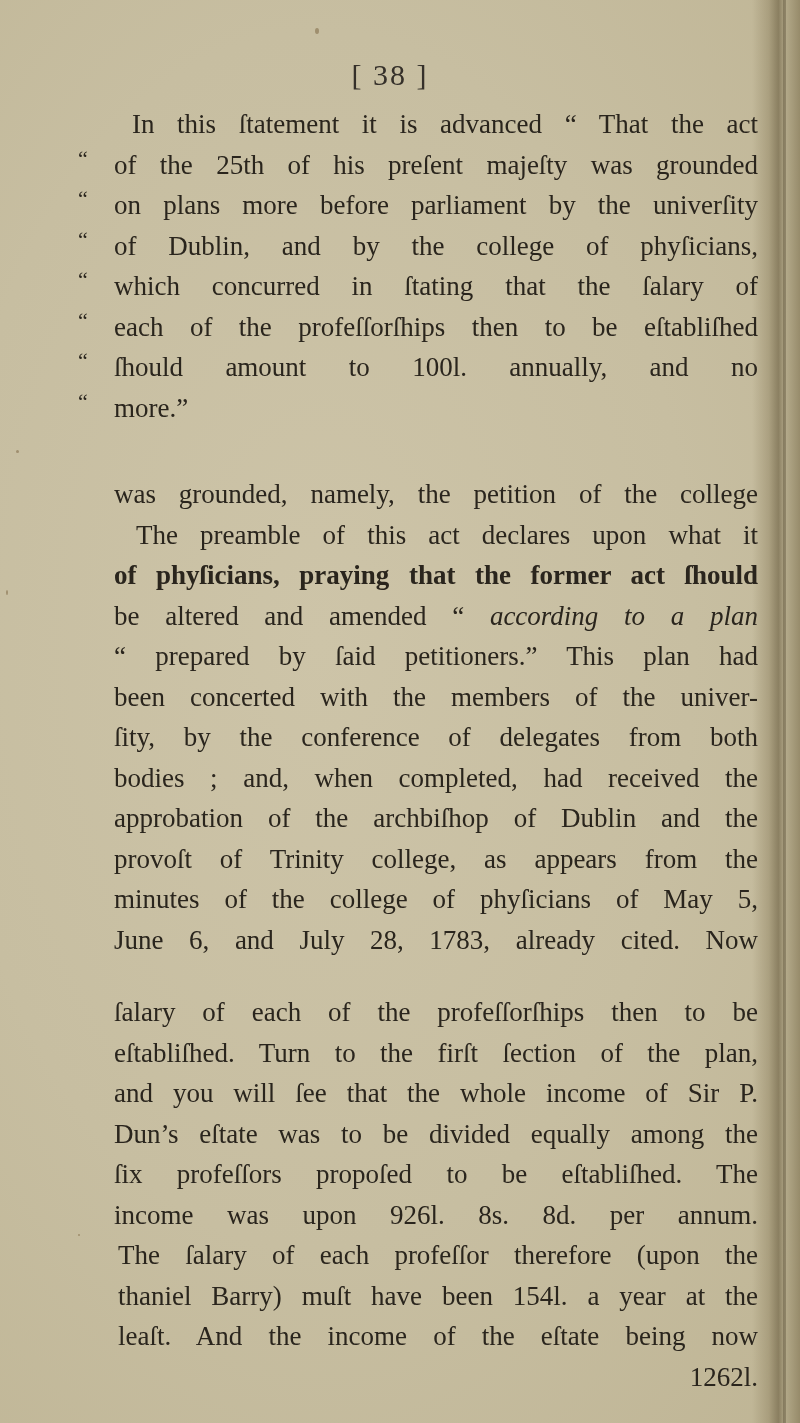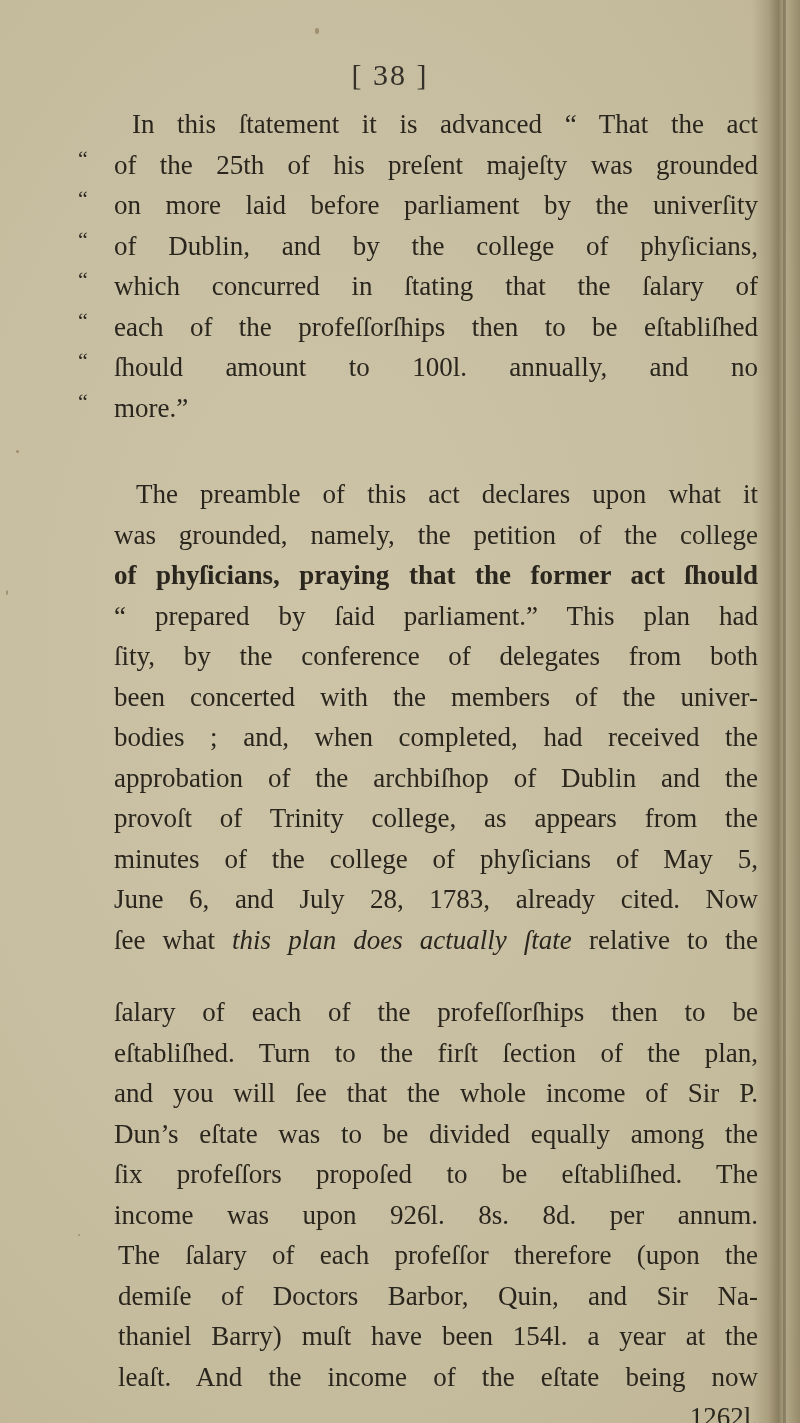--- a/index.html
+++ b/index.html
@@ -121,21 +121,21 @@
     <div>
       <div class="line indent-first" style="padding-left:54px;">
         <span>In this ſtatement it is advanced “ That the act</span>
       </div>
       <div class="line quoted">
         <span class="qmark">“</span>
         <span>of the 25th of his preſent majeſty was grounded</span>
       </div>
       <div class="line quoted">
         <span class="qmark">“</span>
-        <span>on more laid before parliament by the univerſity</span>
+        <span>on plans more before parliament by the univerſity</span>
       </div>
       <div class="line quoted">
         <span class="qmark">“</span>
         <span>of Dublin, and by the college of phyſicians,</span>
       </div>
       <div class="line quoted">
         <span class="qmark">“</span>
         <span>which concurred in ſtating that the ſalary of</span>
       </div>
       <div class="line quoted">
@@ -146,55 +146,55 @@
         <span class="qmark">“</span>
         <span>ſhould amount to 100l. annually, and no</span>
       </div>
       <div class="line quoted last">
         <span class="qmark">“</span>
         <span>more.”</span>
       </div>
     </div>
 
     <div class="body-lines" style="margin-top:46px;">
+      <div class="line" style="padding-left:36px;">
+        <span>was grounded, namely, the petition of the college</span>
+      </div>
       <div class="line" style="padding-left:58px;">
         <span>The preamble of this act declares upon what it</span>
       </div>
-      <div class="line" style="padding-left:36px;">
-        <span>was grounded, namely, the petition of the college</span>
-      </div>
       <div class="line" style="padding-left:36px;font-weight:bold;">
         <span>of phyſicians, praying that the former act ſhould</span>
       </div>
       <div class="line" style="padding-left:36px;">
-        <span>“ prepared by ſaid parliament.”  This plan had</span>
+        <span>be altered and amended “ </span><span class="it">according to a plan</span>
+      </div>
+      <div class="line" style="padding-left:36px;">
+        <span>“ prepared by ſaid petitioners.”  This plan had</span>
+      </div>
+      <div class="line" style="padding-left:36px;">
+        <span>been concerted with the members of the univer-</span>
       </div>
       <div class="line" style="padding-left:36px;">
         <span>ſity, by the conference of delegates from both</span>
       </div>
       <div class="line" style="padding-left:36px;">
-        <span>been concerted with the members of the univer-</span>
-      </div>
-      <div class="line" style="padding-left:36px;">
         <span>bodies ; and, when completed, had received the</span>
       </div>
       <div class="line" style="padding-left:36px;">
         <span>approbation of the archbiſhop of Dublin and the</span>
       </div>
       <div class="line" style="padding-left:36px;">
         <span>provoſt of Trinity college, as appears from the</span>
       </div>
       <div class="line" style="padding-left:36px;">
         <span>minutes of the college of phyſicians of May 5,</span>
       </div>
       <div class="line" style="padding-left:36px;">
         <span>June 6, and July 28, 1783, already cited.  Now</span>
-      </div>
-      <div class="line" style="padding-left:36px;">
-        <span>ſee what </span><span class="it">this plan does actually ſtate</span><span> relative to the</span>
       </div>
       <div class="line" style="padding-left:36px;margin-top:32px;">
         <span>ſalary of each of the profeſſorſhips then to be</span>
       </div>
       <div class="line" style="padding-left:36px;">
         <span>eſtabliſhed.  Turn to the firſt ſection of the plan,</span>
       </div>
       <div class="line" style="padding-left:36px;">
         <span>and you will ſee that the whole income of Sir P.</span>
       </div>
@@ -202,23 +202,20 @@
         <span>Dun’s eſtate was to be divided equally among the</span>
       </div>
       <div class="line" style="padding-left:36px;">
         <span>ſix profeſſors propoſed to be eſtabliſhed.  The</span>
       </div>
       <div class="line" style="padding-left:36px;">
         <span>income was upon 926l. 8s. 8d. per annum.</span>
       </div>
       <div class="line" style="padding-left:40px;">
         <span>The ſalary of each profeſſor therefore (upon the</span>
-      </div>
-      <div class="line" style="padding-left:40px;">
-        <span>demiſe of Doctors Barbor, Quin, and Sir Na-</span>
       </div>
       <div class="line" style="padding-left:40px;">
         <span>thaniel Barry) muſt have been 154l. a year at the</span>
       </div>
       <div class="line" style="padding-left:40px;">
         <span>leaſt.  And the income of the eſtate being now</span>
       </div>
       <div class="line catch" style="padding-right:0;">
         <span>1262l.</span>
       </div>

